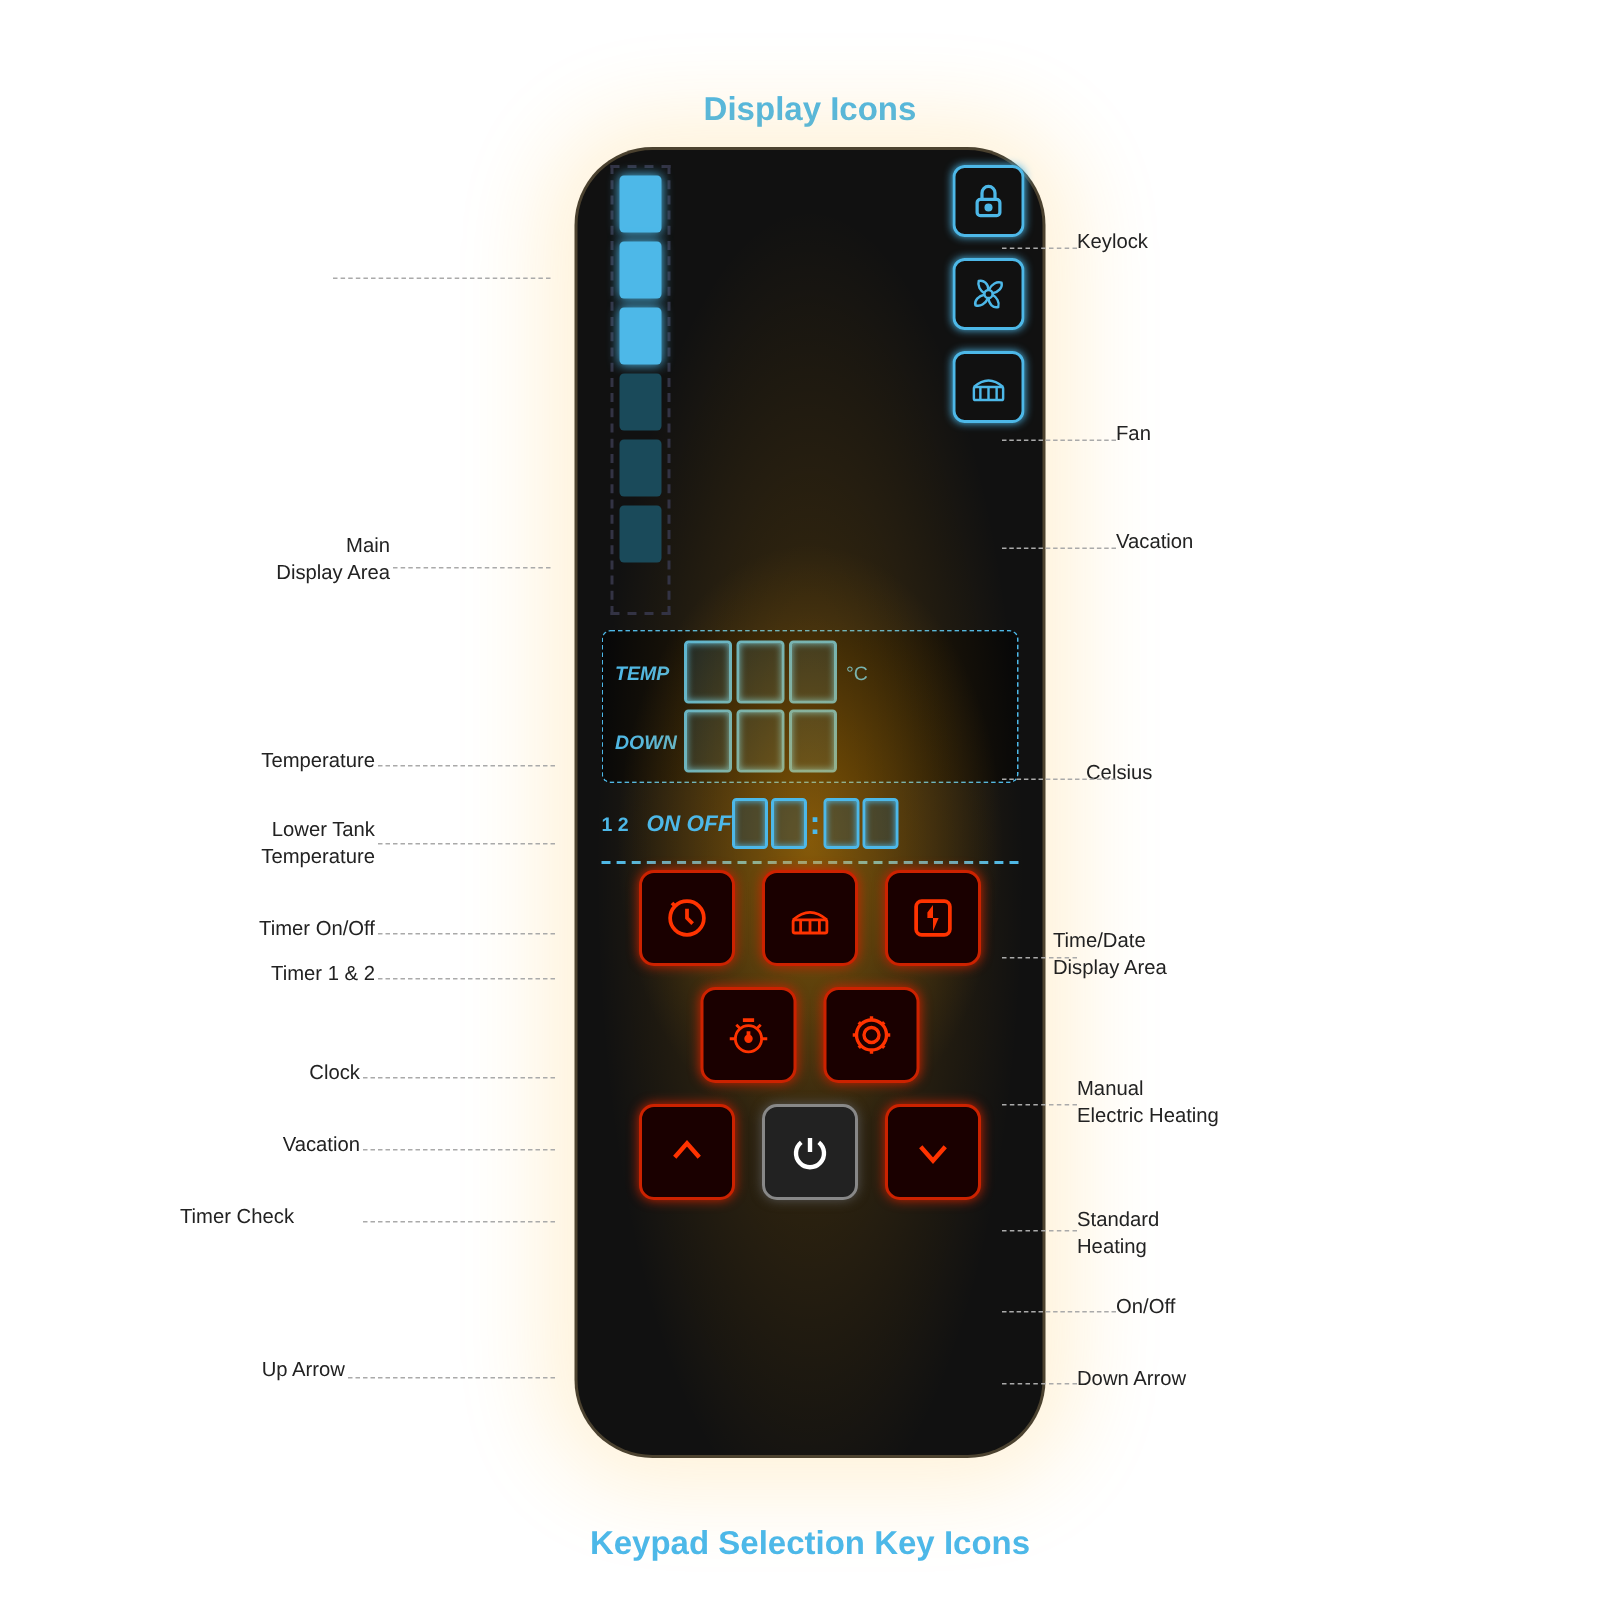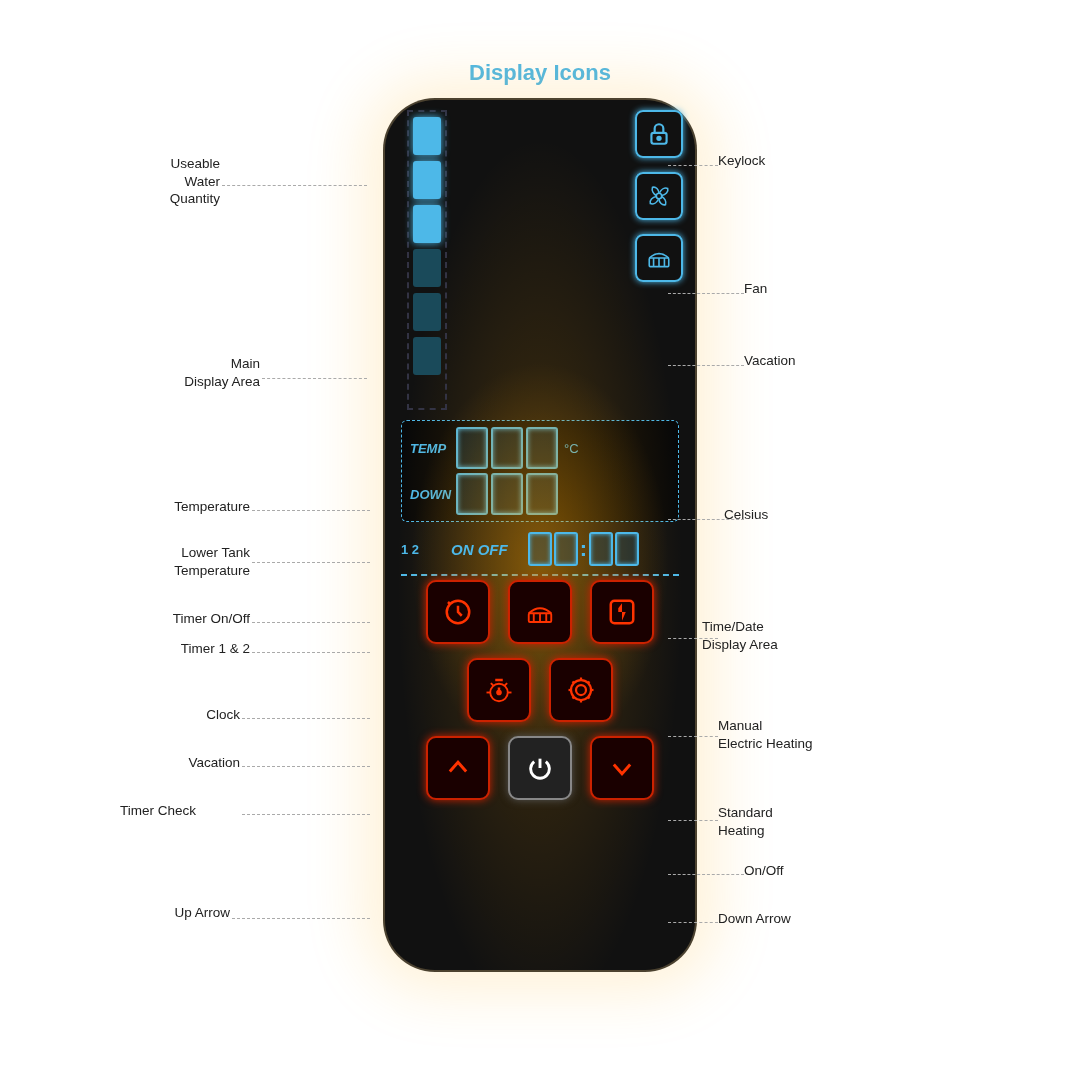--- a/index.html
+++ b/index.html
@@ -170,21 +170,21 @@
     .celsius-sym {
       color: #4db8e8;
       font-size: 13px;
       margin-left: 2px;
     }
 
     
     .timer-row {
       display: flex;
       align-items: center;
-      gap: 20px;
+      gap: 0;
       margin-top: 4px;
     }
 
     .timer-nums {
       color: #4db8e8;
       font-size: 11px;
       font-weight: bold;
     }
 
     .timer-label {
@@ -446,23 +446,20 @@
         <div class="key-btn">
           <svg width="28" height="28" viewBox="0 0 24 24" fill="none" stroke="#ff3300" stroke-width="2.5">
             <polyline points="5,9 12,17 19,9"></polyline>
           </svg>
         </div>
       </div>
 
     </div>
   </div>
 
-  <div class="lbl left" style="left:100px; top:155px; width:120px;">
-    <span>Useable<br>Water<br>Quantity</span>
-  </div>
 
   <div class="dash-line" style="left:222px; top:185px; width:145px;"></div>
 
   <div class="lbl left" style="left:140px; top:355px; width:120px; text-align:right;">
     Main<br>Display Area
   </div>
   <div class="dash-line" style="left:262px; top:378px; width:105px;"></div>
 
   <div class="lbl left" style="left:90px; top:498px; width:160px; text-align:right;">
     Temperature
@@ -542,14 +539,15 @@
   <div class="lbl right" style="left:744px; top:862px;">
     <span>On/Off</span>
   </div>
   <div class="dash-line" style="left:668px; top:874px; width:76px;"></div>
 
   <div class="lbl right" style="left:718px; top:910px;">
     <span>Down Arrow</span>
   </div>
   <div class="dash-line" style="left:668px; top:922px; width:50px;"></div>
 
+  <div class="title-bottom">Keypad Selection Key Icons</div>
 
 </div>
 
 </body></html>

